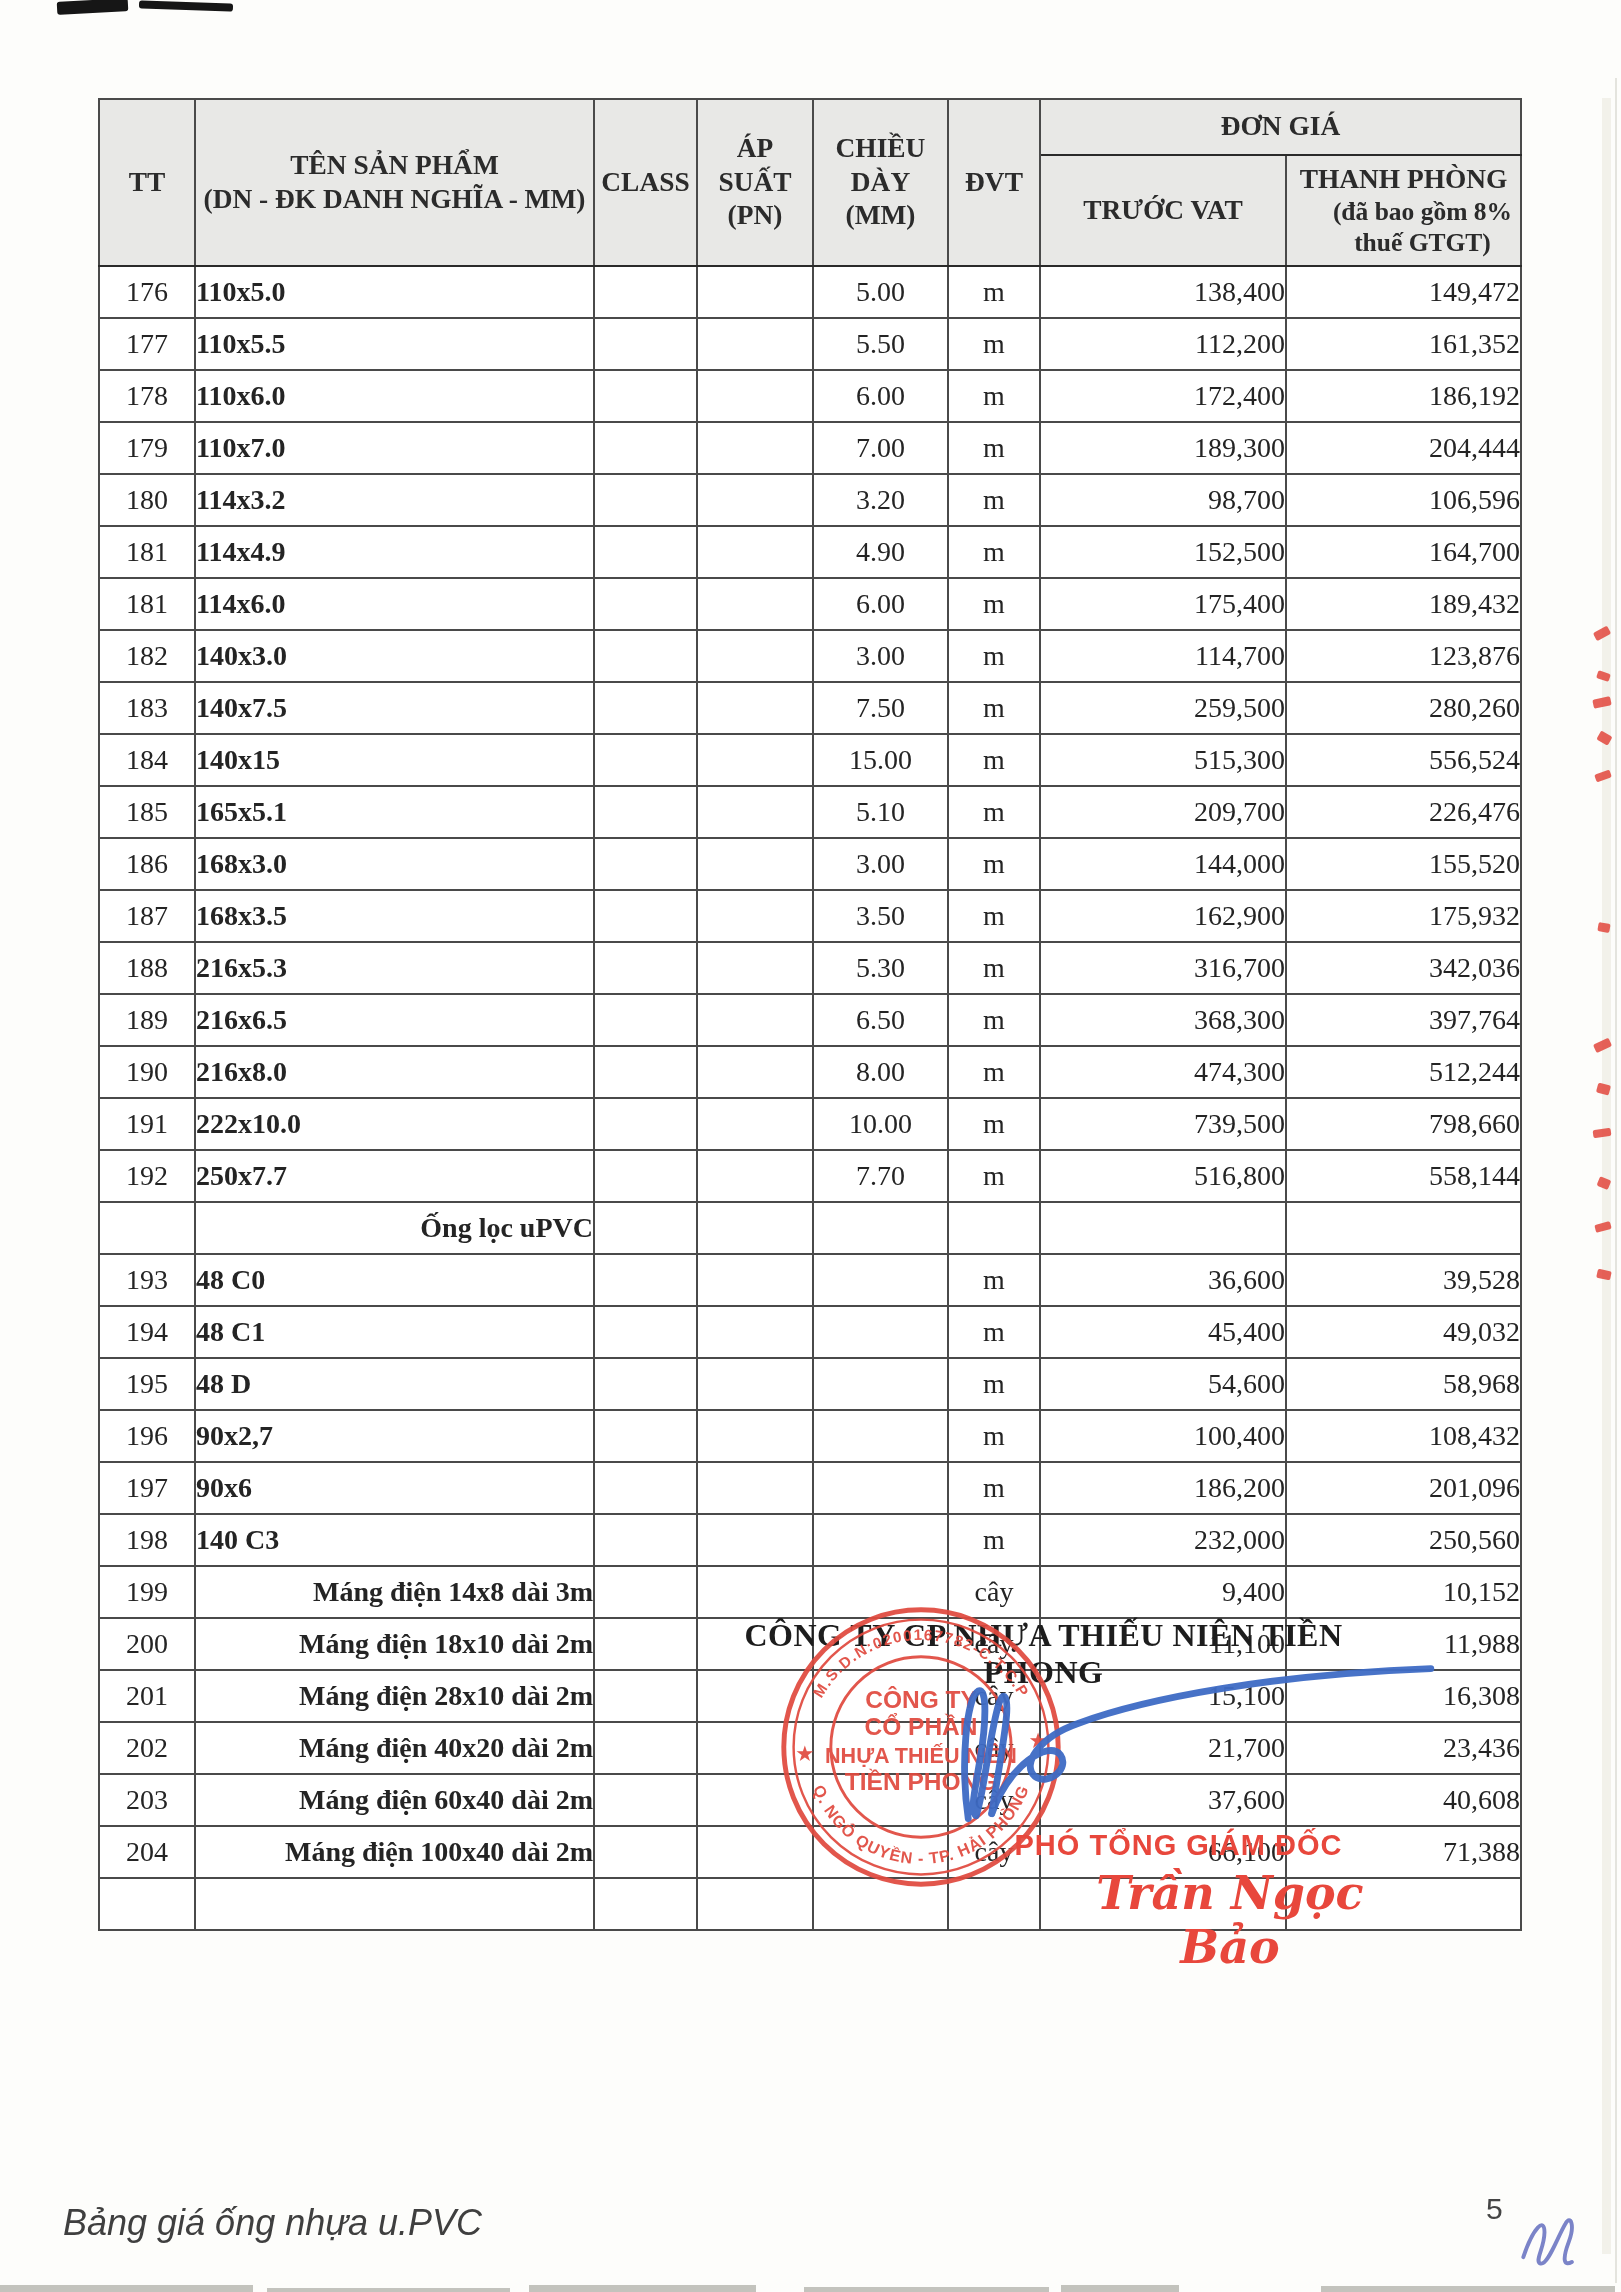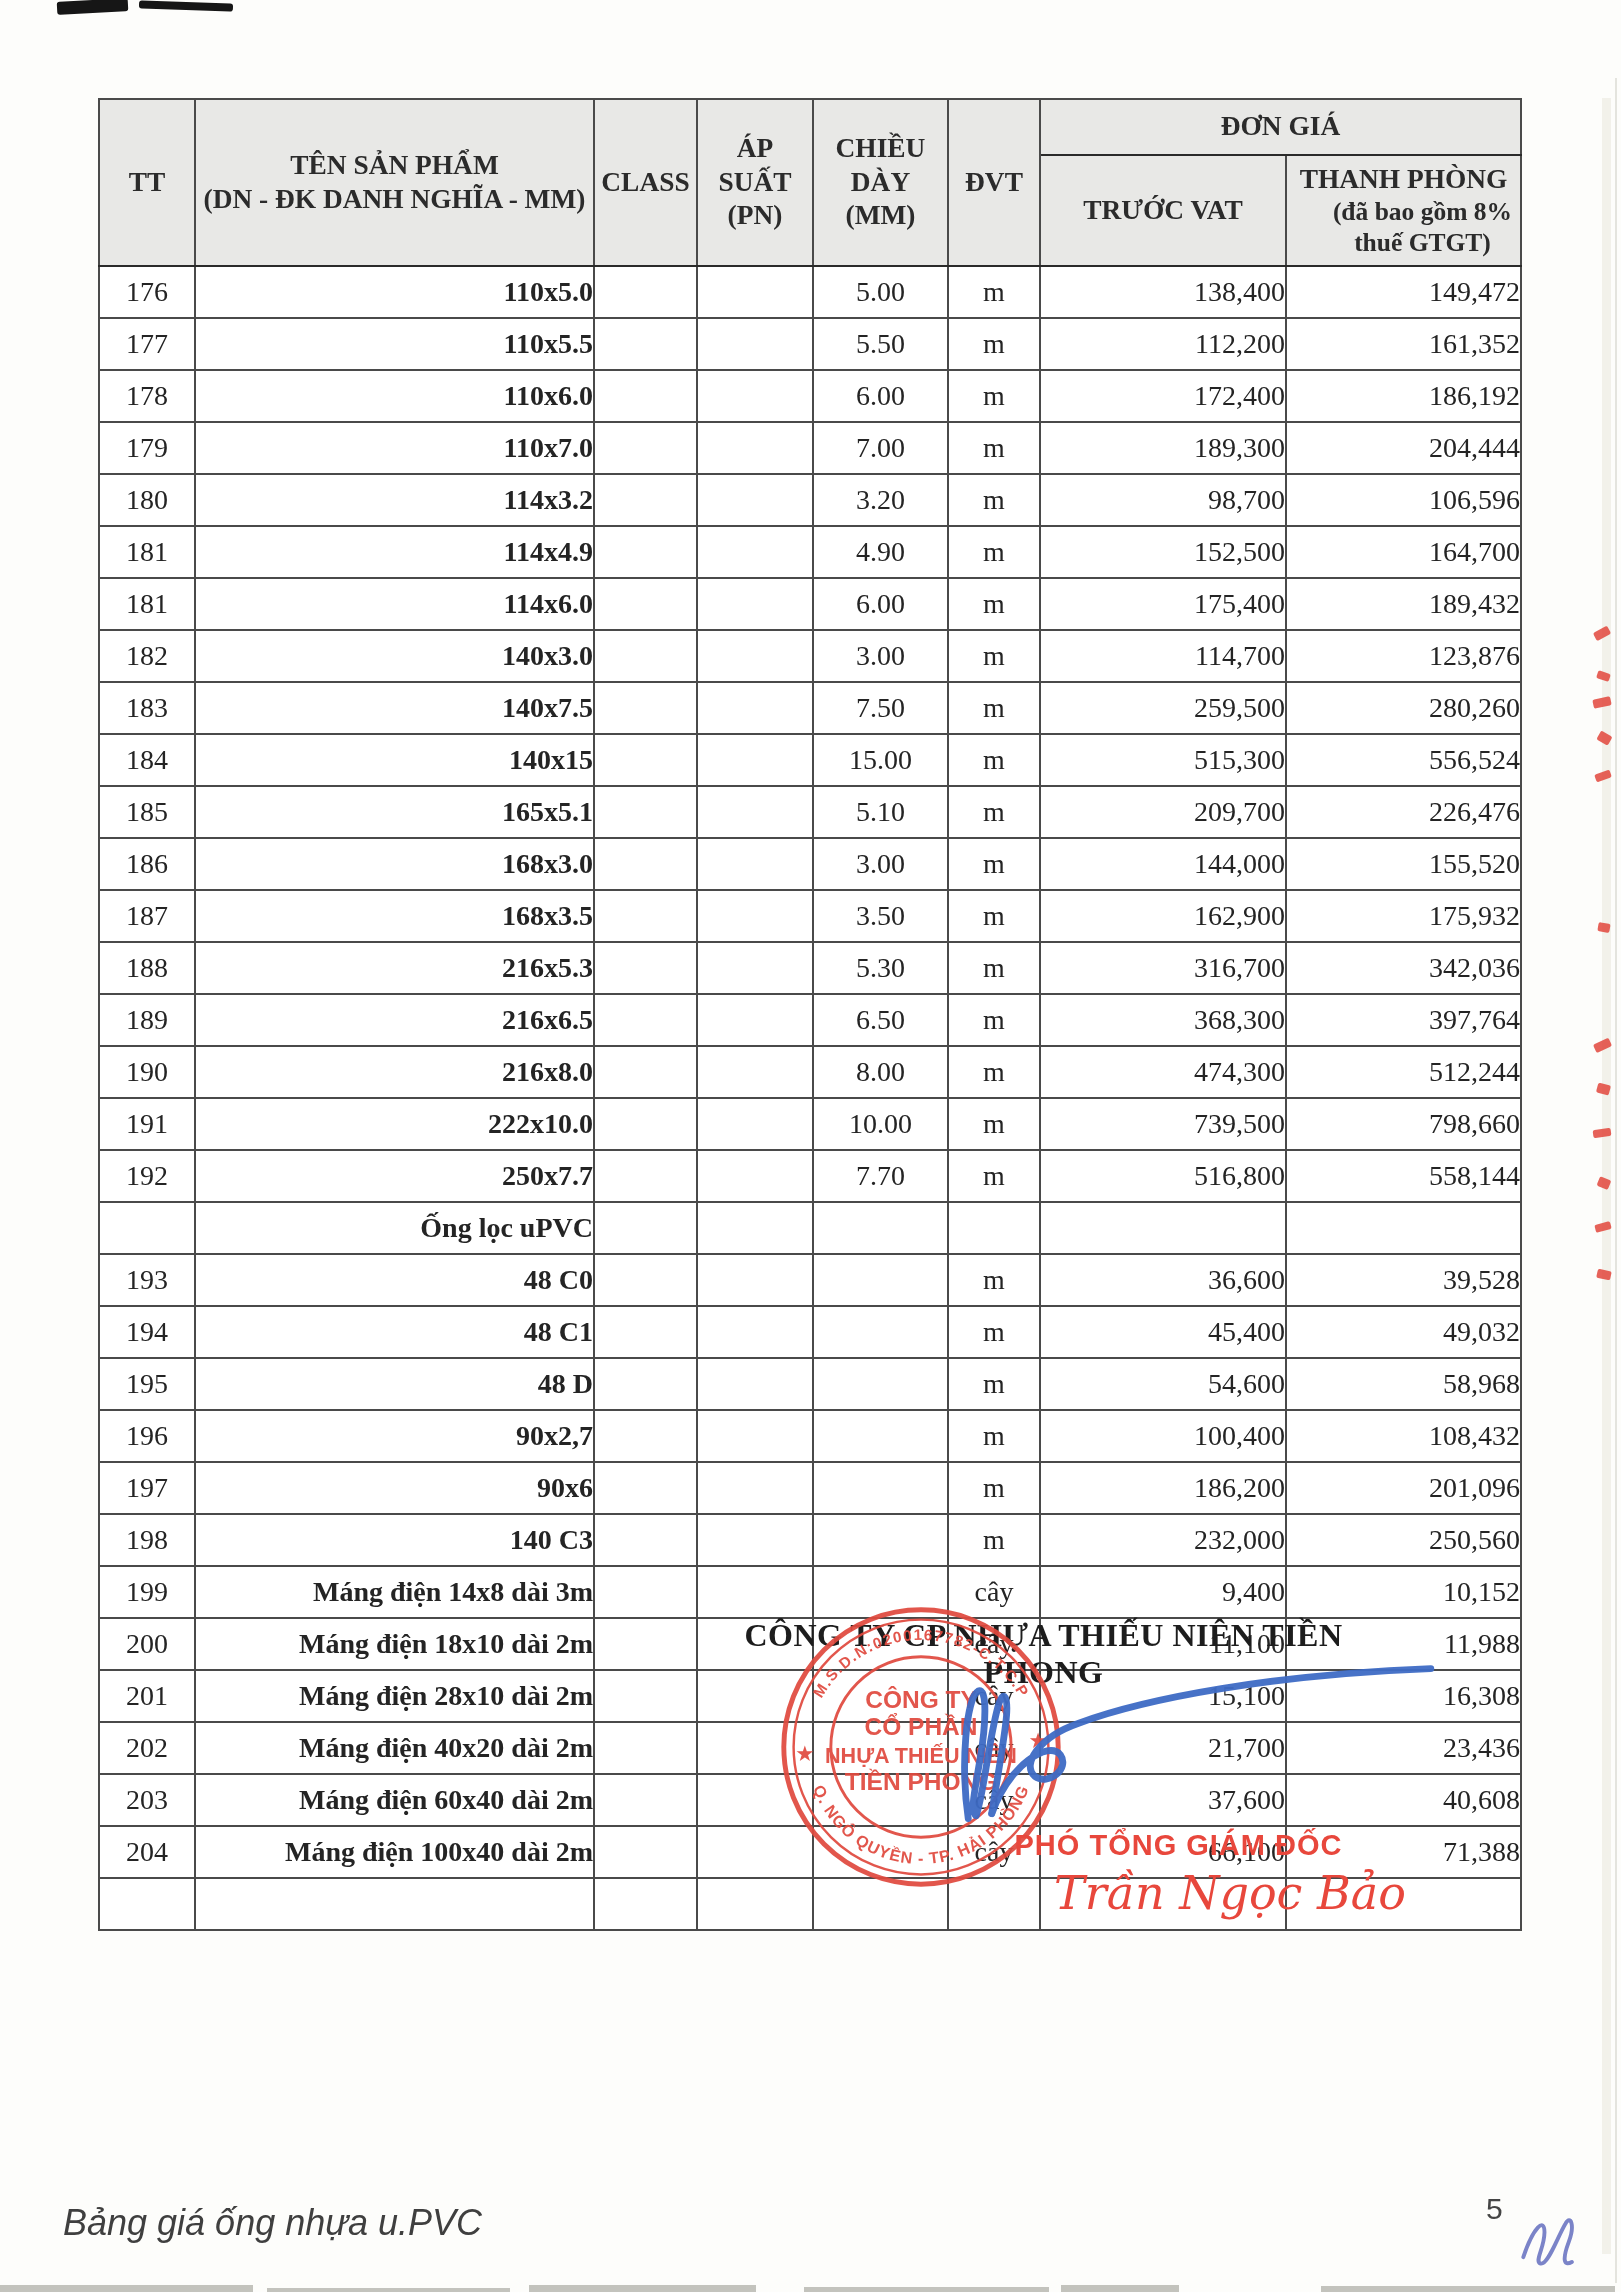--- a/index.html
+++ b/index.html
@@ -17,36 +17,36 @@
   #price-table{border:2.9px solid #1e1e1e;}
   #price-table th{background:#e8e8e6;font-weight:bold;font-size:27.4px;color:#2b2b2b;
                text-align:center;vertical-align:middle;line-height:1.22;}
   #price-table thead tr.h1{height:56px}
   #price-table thead tr.h2{height:111px}
   #price-table thead th{border-bottom:2.9px solid #2a2a2a;}
   #price-table tbody tr{height:52px;}
   #price-table tbody td{font-size:28px;color:#242424;background:#fff;}
   td.c-tt{text-align:center;}
   td.c-name{font-weight:bold;}
-  td.c-name.ar{text-align:right;padding-right:17.6px;}
+  td.c-name.ar{padding-right:17.6px;}
   td.c-name.al{text-align:right;padding-left:9.8px;}
   td.c-thick{text-align:center;}
   td.c-unit{text-align:center;}
   td.c-price{text-align:right;padding-right:11.8px;}
   .hsub{font-size:25.5px;margin-left:38px;}
   
   #company-title{position:absolute;left:681px;top:1617px;width:725px;text-align:center;
       font-weight:bold;font-size:32px;letter-spacing:0.5px;color:#1d1d1d;z-index:2;}
   #stamp{position:absolute;left:774px;top:1600px;z-index:3;opacity:.93;}
   #signature{position:absolute;left:931px;top:1647px;z-index:4;}
   #signer-title{position:absolute;left:1002px;top:1829px;width:353px;text-align:center;
       font-family:"Liberation Sans",sans-serif;font-weight:bold;font-size:29px;
       letter-spacing:1px;color:#e8473c;z-index:5;}
   #signer-name{position:absolute;left:1039px;top:1866px;width:382px;text-align:center;
-      font-family:"DejaVu Serif",serif;font-style:italic;font-weight:normal;font-size:46px;
+      font-family:"DejaVu Serif",serif;font-style:italic;font-weight:bold;font-size:46px;
       color:#e8473c;z-index:5;}
   
   #footer-left{position:absolute;left:63px;top:2202px;font-family:"Liberation Sans",sans-serif;
       font-size:36px;color:#3f3f3f;font-style:italic;}
   #page-number{position:absolute;left:1486px;top:2192px;font-family:"Liberation Sans",sans-serif;
       font-size:30px;color:#454545;}
   #initials{position:absolute;left:1514px;top:2200px;transform:rotate(8deg);}
   
   .artifact{position:absolute;}
   #edge-line{left:1615px;top:78px;width:2px;height:2205px;background:#e4e4de;}

